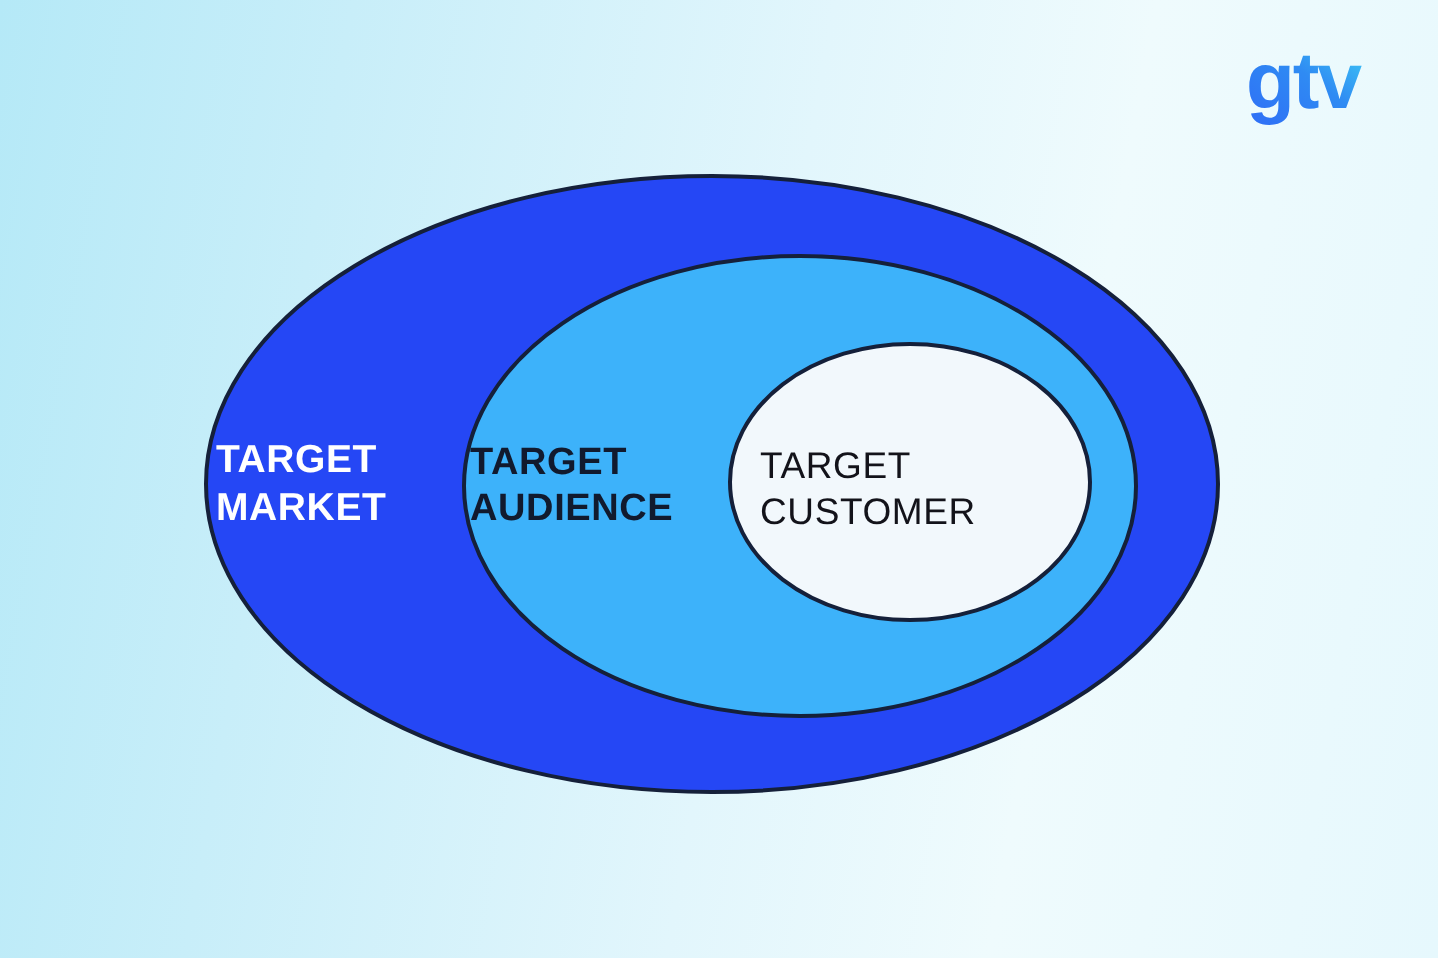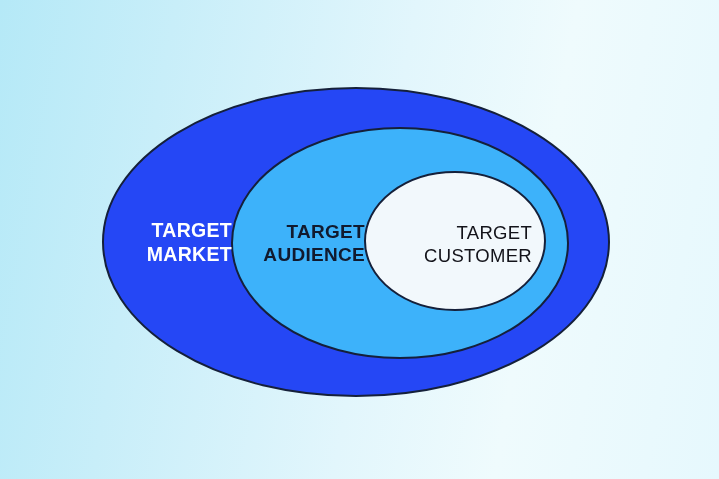--- a/index.html
+++ b/index.html
@@ -21,21 +21,21 @@
   }
   .diagram-svg {
     position: absolute;
     left: 0;
     top: 0;
     width: 719px;
     height: 479px;
   }
   .ring-label {
     position: absolute;
-    text-align: right;
+    text-align: left;
     line-height: 1.22;
     white-space: pre-line;
     letter-spacing: 0.3px;
     pointer-events: none;
   }
   #label-market {
     left: 108px;
     top: 219px;
     width: 124px;
     font-size: 19.5px;
@@ -84,14 +84,26 @@
 
   <div class="ring-label" id="label-market" style="color: rgb(255, 255, 255);">TARGET
 MARKET</div>
 
   <div class="ring-label" id="label-audience" style="color: rgb(17, 26, 46);">TARGET
 AUDIENCE</div>
 
   <div class="ring-label" id="label-customer" style="color: rgb(19, 19, 26);">TARGET
 CUSTOMER</div>
 
+  <div id="logo">
+    <svg viewBox="0 0 74 48" width="74" height="48">
+      <defs>
+        <linearGradient id="logoGrad" x1="0" y1="1" x2="1" y2="0">
+          <stop offset="0%" stop-color="#2f6df6"></stop>
+          <stop offset="55%" stop-color="#2f8bf3"></stop>
+          <stop offset="100%" stop-color="#3fd0f5"></stop>
+        </linearGradient>
+      </defs>
+      <text class="logo-text" x="0" y="36" fill="url(#logoGrad)" font-family="Liberation Sans, sans-serif">gtv</text>
+    </svg>
+  </div>
 
 </div>
 
 </body></html>

